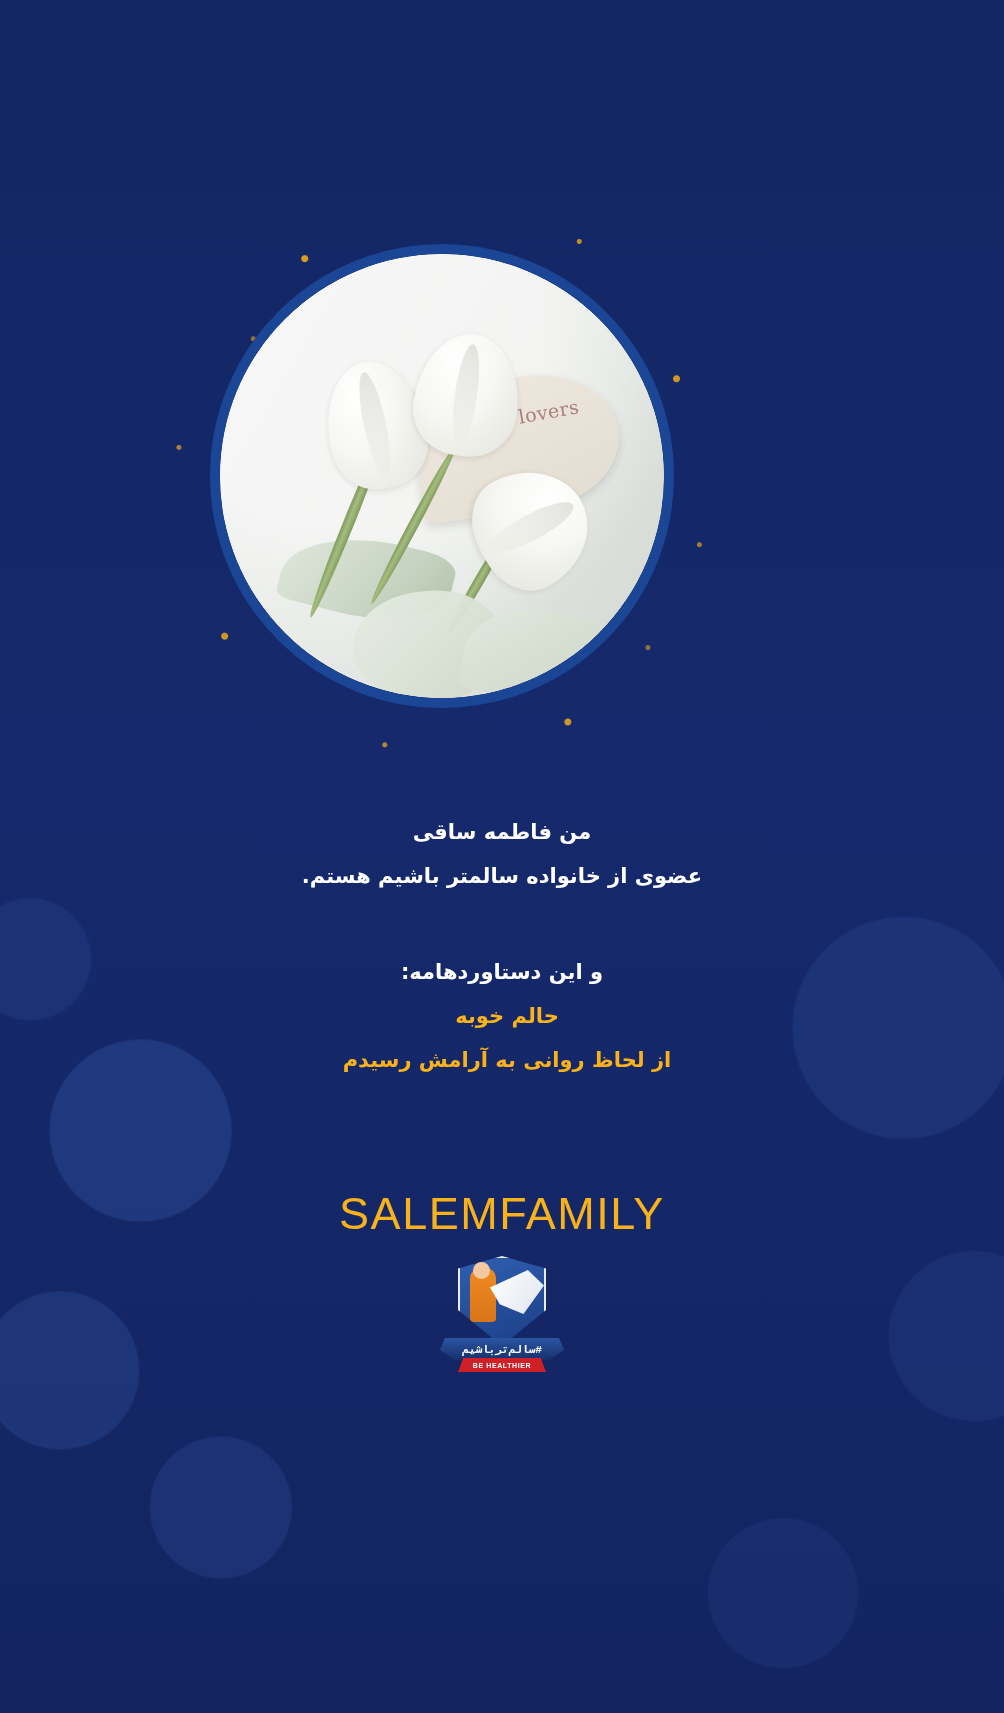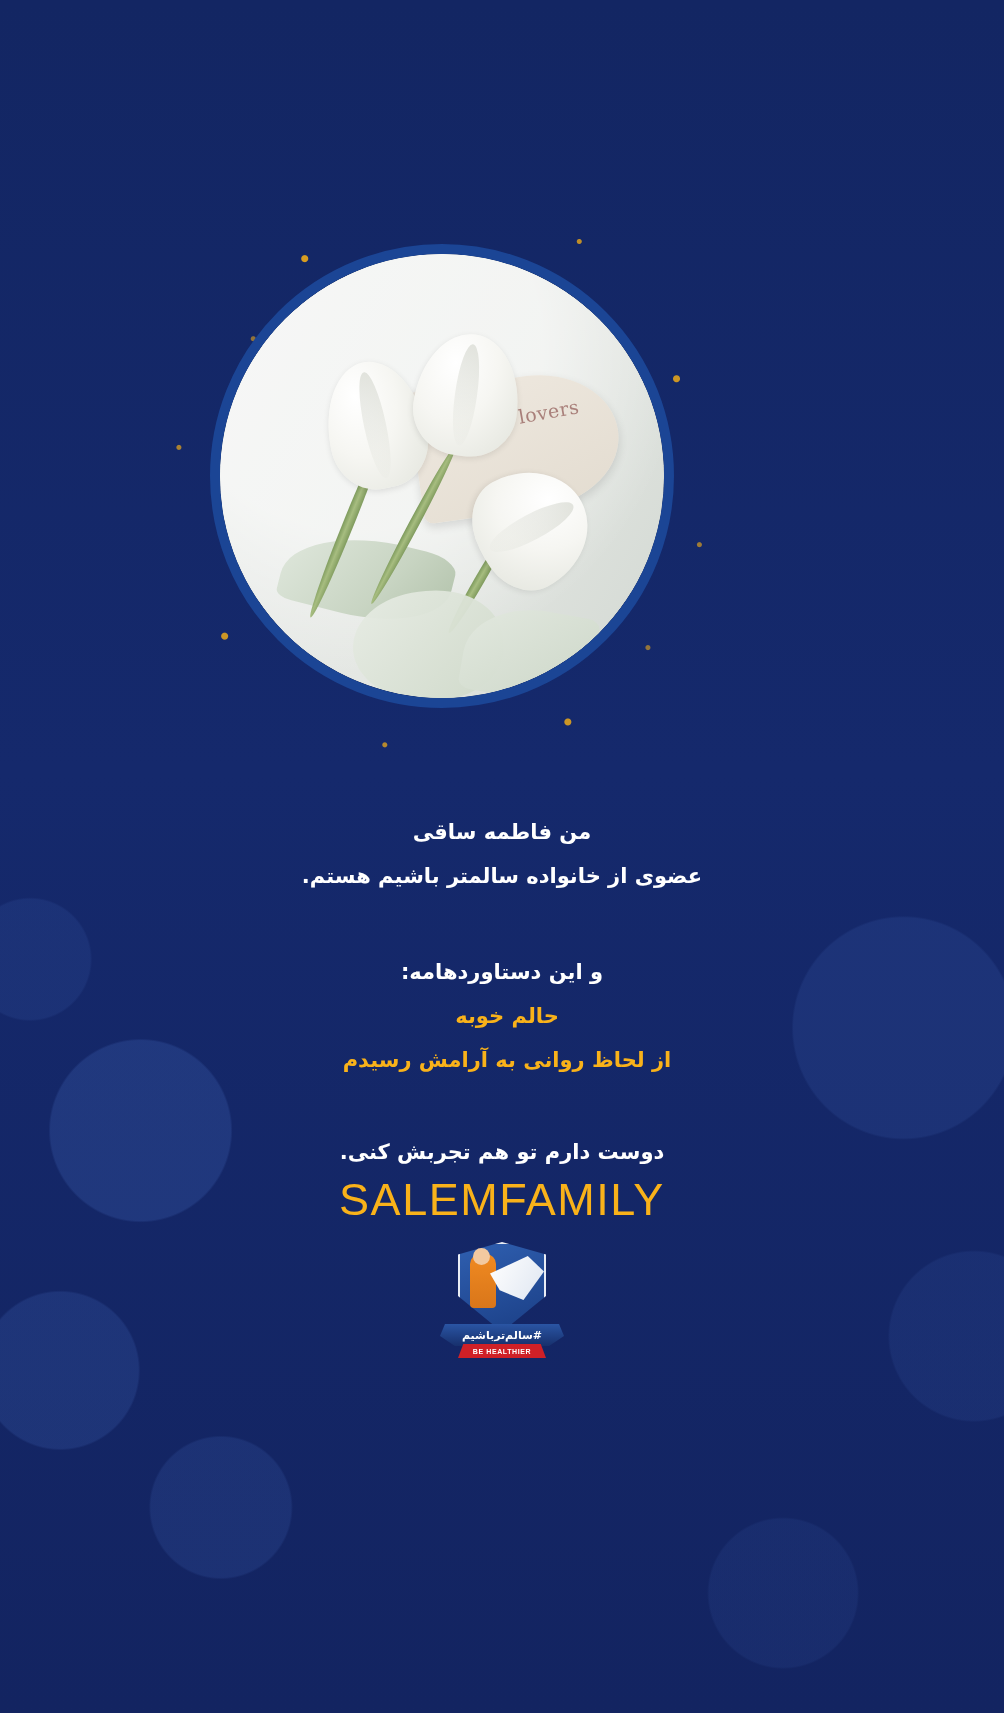--- a/index.html
+++ b/index.html
@@ -196,20 +196,21 @@
     font-weight: bold;
     font-size: 21px;
     line-height: 44px;
     letter-spacing: 0px;
   }
   .line.gold { color: #f9b21a; padding-left: 10px; }
   .gap-lg { height: 52px; }
   .gap-md { height: 48px; }
 
   .brandword {
+    margin-top: 58px;
     color: #f9b21a;
     font-family: "Liberation Sans", sans-serif;
     font-size: 45px;
     letter-spacing: 1.5px;
     font-weight: 400;
   }
 
   
   .logo-wrap {
     margin-top: 14px;
@@ -256,20 +257,21 @@
     width: 124px; height: 22px;
     background: linear-gradient(180deg,#2a55a4,#17306d);
     clip-path: polygon(4% 0%, 96% 0%, 100% 55%, 88% 100%, 12% 100%, 0% 55%);
     display: flex; align-items: center; justify-content: center;
   }
   .logo .ribbon span {
     color: #fff;
     font-size: 11px;
     font-weight: bold;
     letter-spacing: 0.3px;
+    font-family: Liberation Mono, monospace;
   }
   .logo .sub-ribbon {
     position: absolute;
     left: 18px; top: 104px;
     width: 88px; height: 14px;
     background: #cf2027;
     clip-path: polygon(6% 0%, 94% 0%, 100% 100%, 0% 100%);
     display: flex; align-items: center; justify-content: center;
   }
   .logo .sub-ribbon span {
@@ -313,21 +315,20 @@
     <div class="line">عضوی از خانواده سالمتر باشیم هستم.</div>
 
     <div class="gap-lg"></div>
 
     <div class="line">و این دستاوردهامه:</div>
     <div class="line gold">حالم خوبه</div>
     <div class="line gold">از لحاظ روانی به آرامش رسیدم</div>
 
     <div class="gap-md"></div>
 
-    <div class="line">دوست دارم تو هم تجربش کنی.</div>
 
     <div class="brandword">SALEMFAMILY</div>
 
     <div class="logo-wrap">
       <div class="logo">
         <div class="shield"></div>
         <div class="figure"></div>
         <div class="figure-head"></div>
         <div class="wing"></div>
         <div class="ribbon">

